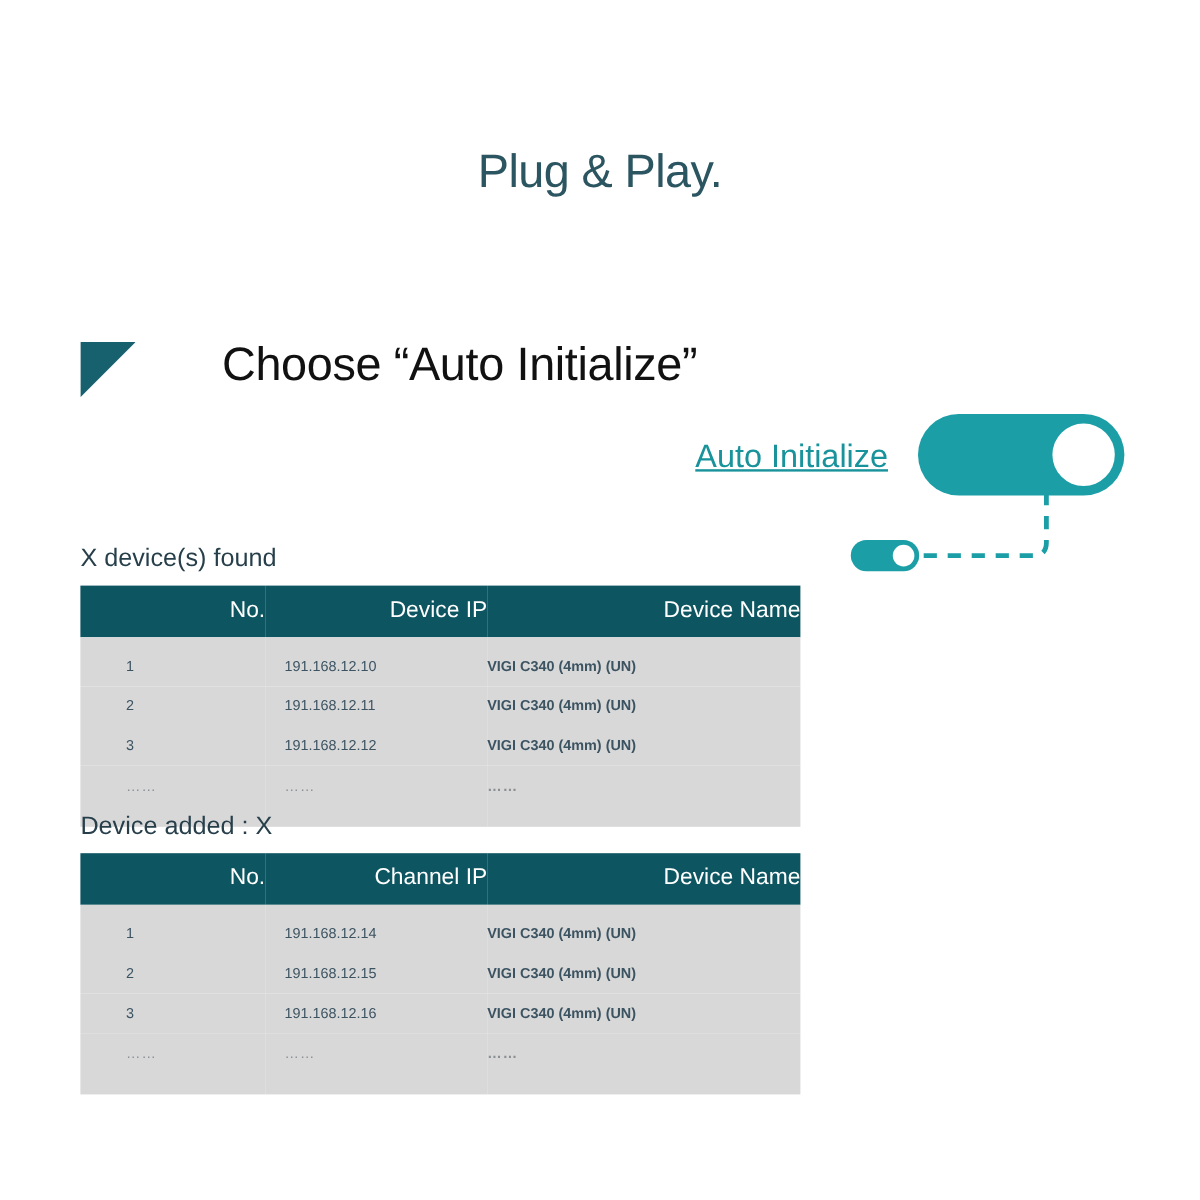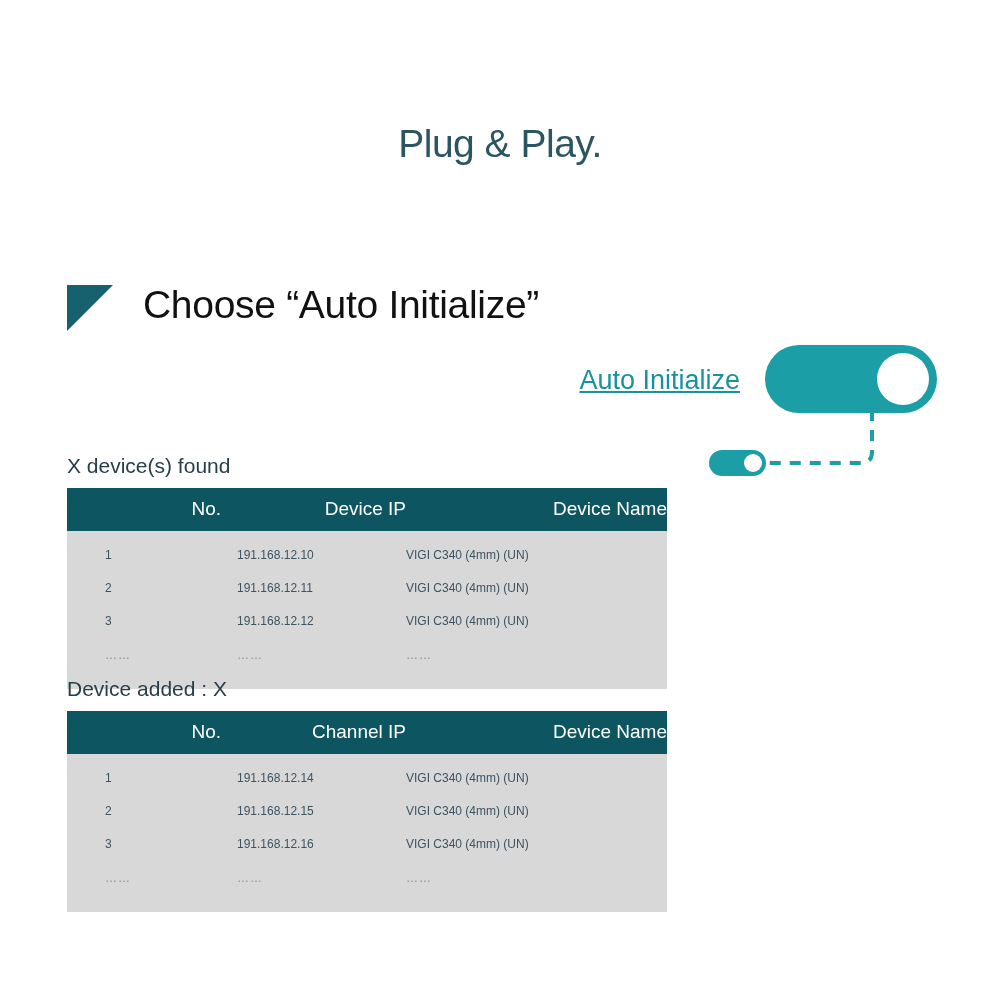--- a/index.html
+++ b/index.html
@@ -30,20 +30,21 @@
     line-height: 1;
   }
 
   
   .step-heading {
     position: absolute;
     left: 67px;
     top: 282px;
     display: flex;
     align-items: flex-start;
+    gap: 42px;
   }
   .step-marker {
     width: 46px;
     height: 46px;
     flex: 0 0 auto;
     margin-top: 3px;
   }
   .step-marker svg { display: block; }
   .step-heading-text {
     margin-left: 30px;
@@ -145,21 +146,21 @@
   .tbl tbody tr:first-child td { padding-top: 17px; }
   .tbl tbody tr.ellipsis-row td {
     color: #8a8f93;
     letter-spacing: 1px;
     padding-top: 10px;
     padding-bottom: 26px;
   }
   
   .col-no   { width: 126px; padding-left: 28px !important; }
   .col-ip   { width: 185px; padding-left: 0 !important; }
-  .col-name { width: auto;  padding-left: 0 !important; }
+  .col-name { width: auto;  padding-left: 0 !important; font-weight: bold; }
 
   .tbl thead th.col-no   { padding-left: 28px; }
   .tbl tbody td.col-no   { padding-left: 38px !important; }
   .tbl tbody td.col-ip   { padding-left: 16px !important; }
   .tbl tbody td.col-name { padding-left: 0 !important; }
   .tbl thead th.col-ip   { padding-left: 8px; }
   .tbl thead th.col-name { padding-left: 0; }
 
   #table-found { top: 453px; }
   #table-added { top: 676px; }

